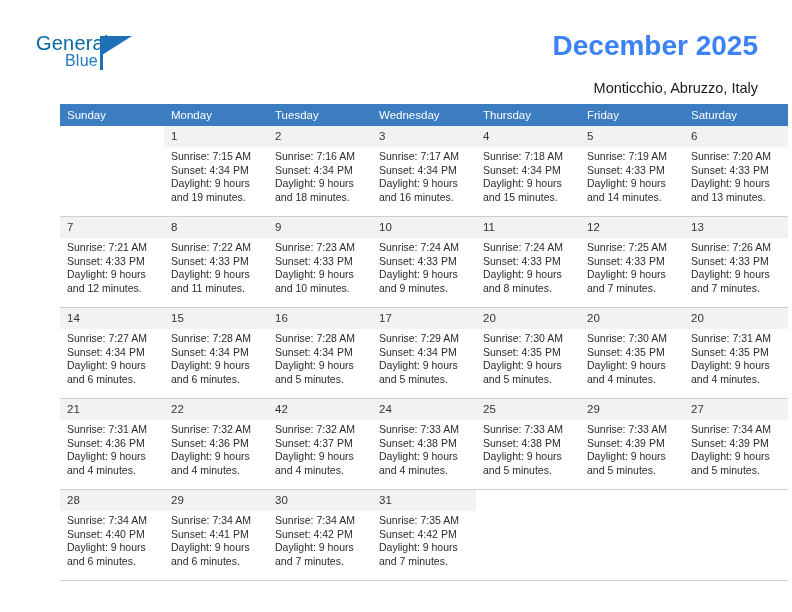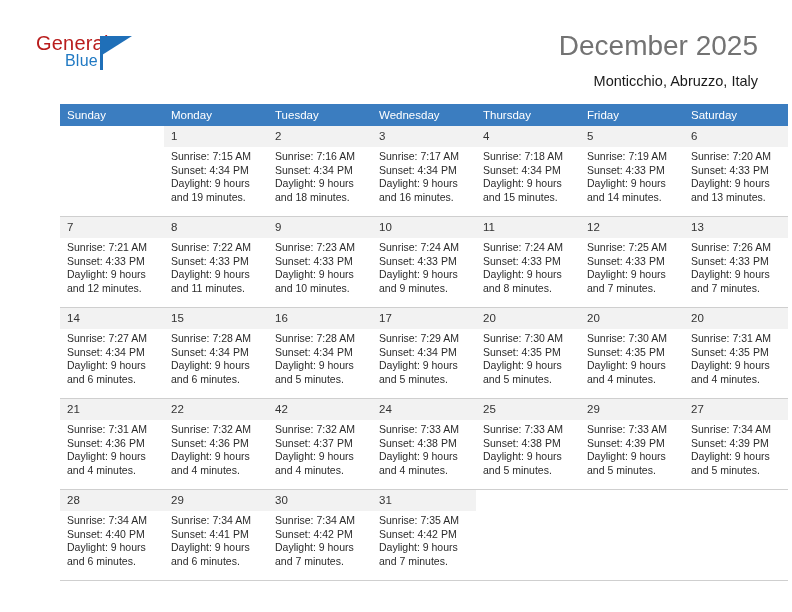--- a/index.html
+++ b/index.html
@@ -35,21 +35,21 @@
     top: 4px;
     width: 190px;
     height: 62px;
   }
   .brand-general {
     position: absolute;
     left: 2px;
     top: 0px;
     font-size: 20px;
     letter-spacing: 0.2px;
-    color: #b91c1c;
+    color: #0369a1;
     font-family: "Liberation Sans", sans-serif;
   }
   .brand-blue {
     position: absolute;
     left: 31px;
     top: 20px;
     font-size: 16px;
     letter-spacing: 0.2px;
     color: #2079c3;
     font-family: "Liberation Sans", sans-serif;
@@ -73,30 +73,30 @@
   }
 
   .title-block {
     position: absolute;
     right: 0;
     top: 0;
     text-align: right;
   }
   .cal-title {
     font-size: 28px;
-    font-weight: normal;
-    color: #737373;
+    font-weight: bold;
+    color: #3b82f6;
     line-height: 36px;
     white-space: nowrap;
   }
   .cal-subtitle {
     font-size: 14.5px;
     color: #1a1a1a;
     line-height: 22px;
-    margin-top: 6px;
+    margin-top: 13px;
     white-space: nowrap;
   }
 
   
   .calendar {
     position: absolute;
     left: 32px;
     top: 104px;
     width: 728px;
     border-collapse: collapse;

